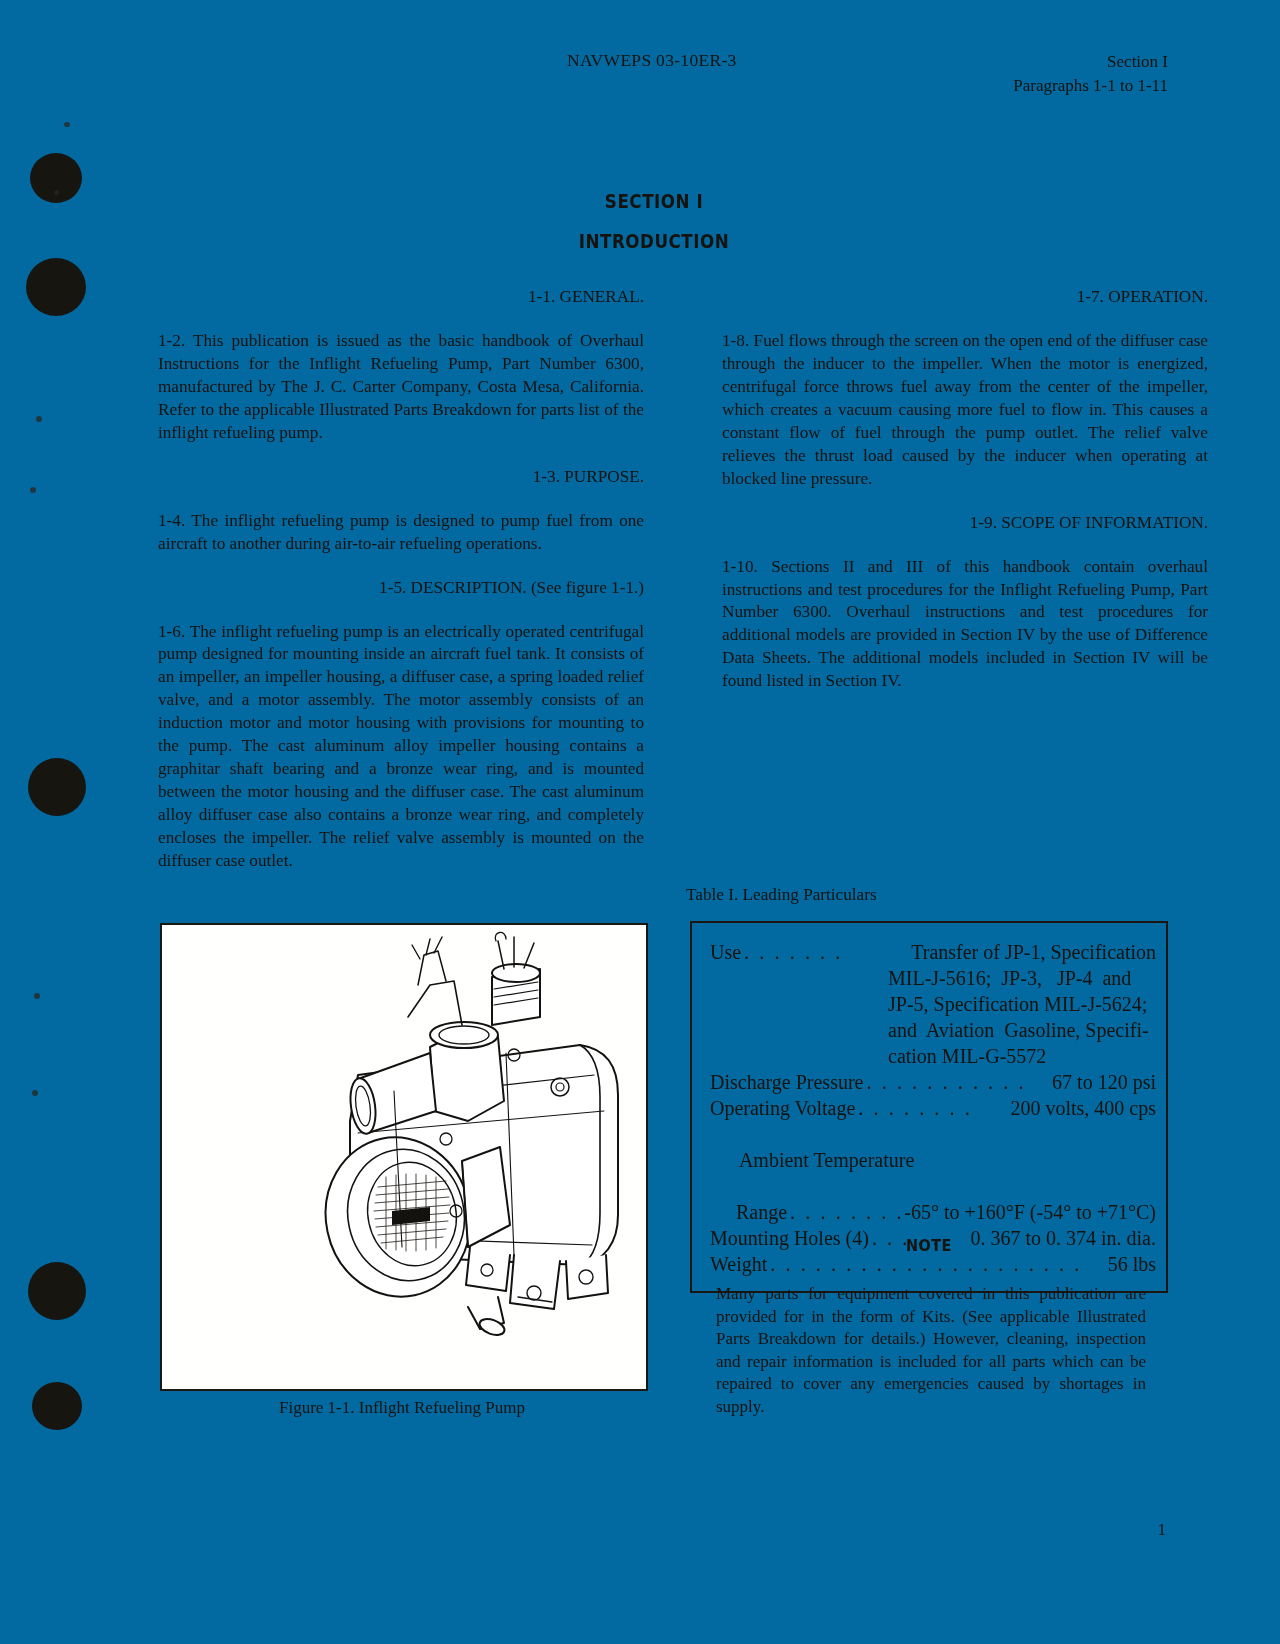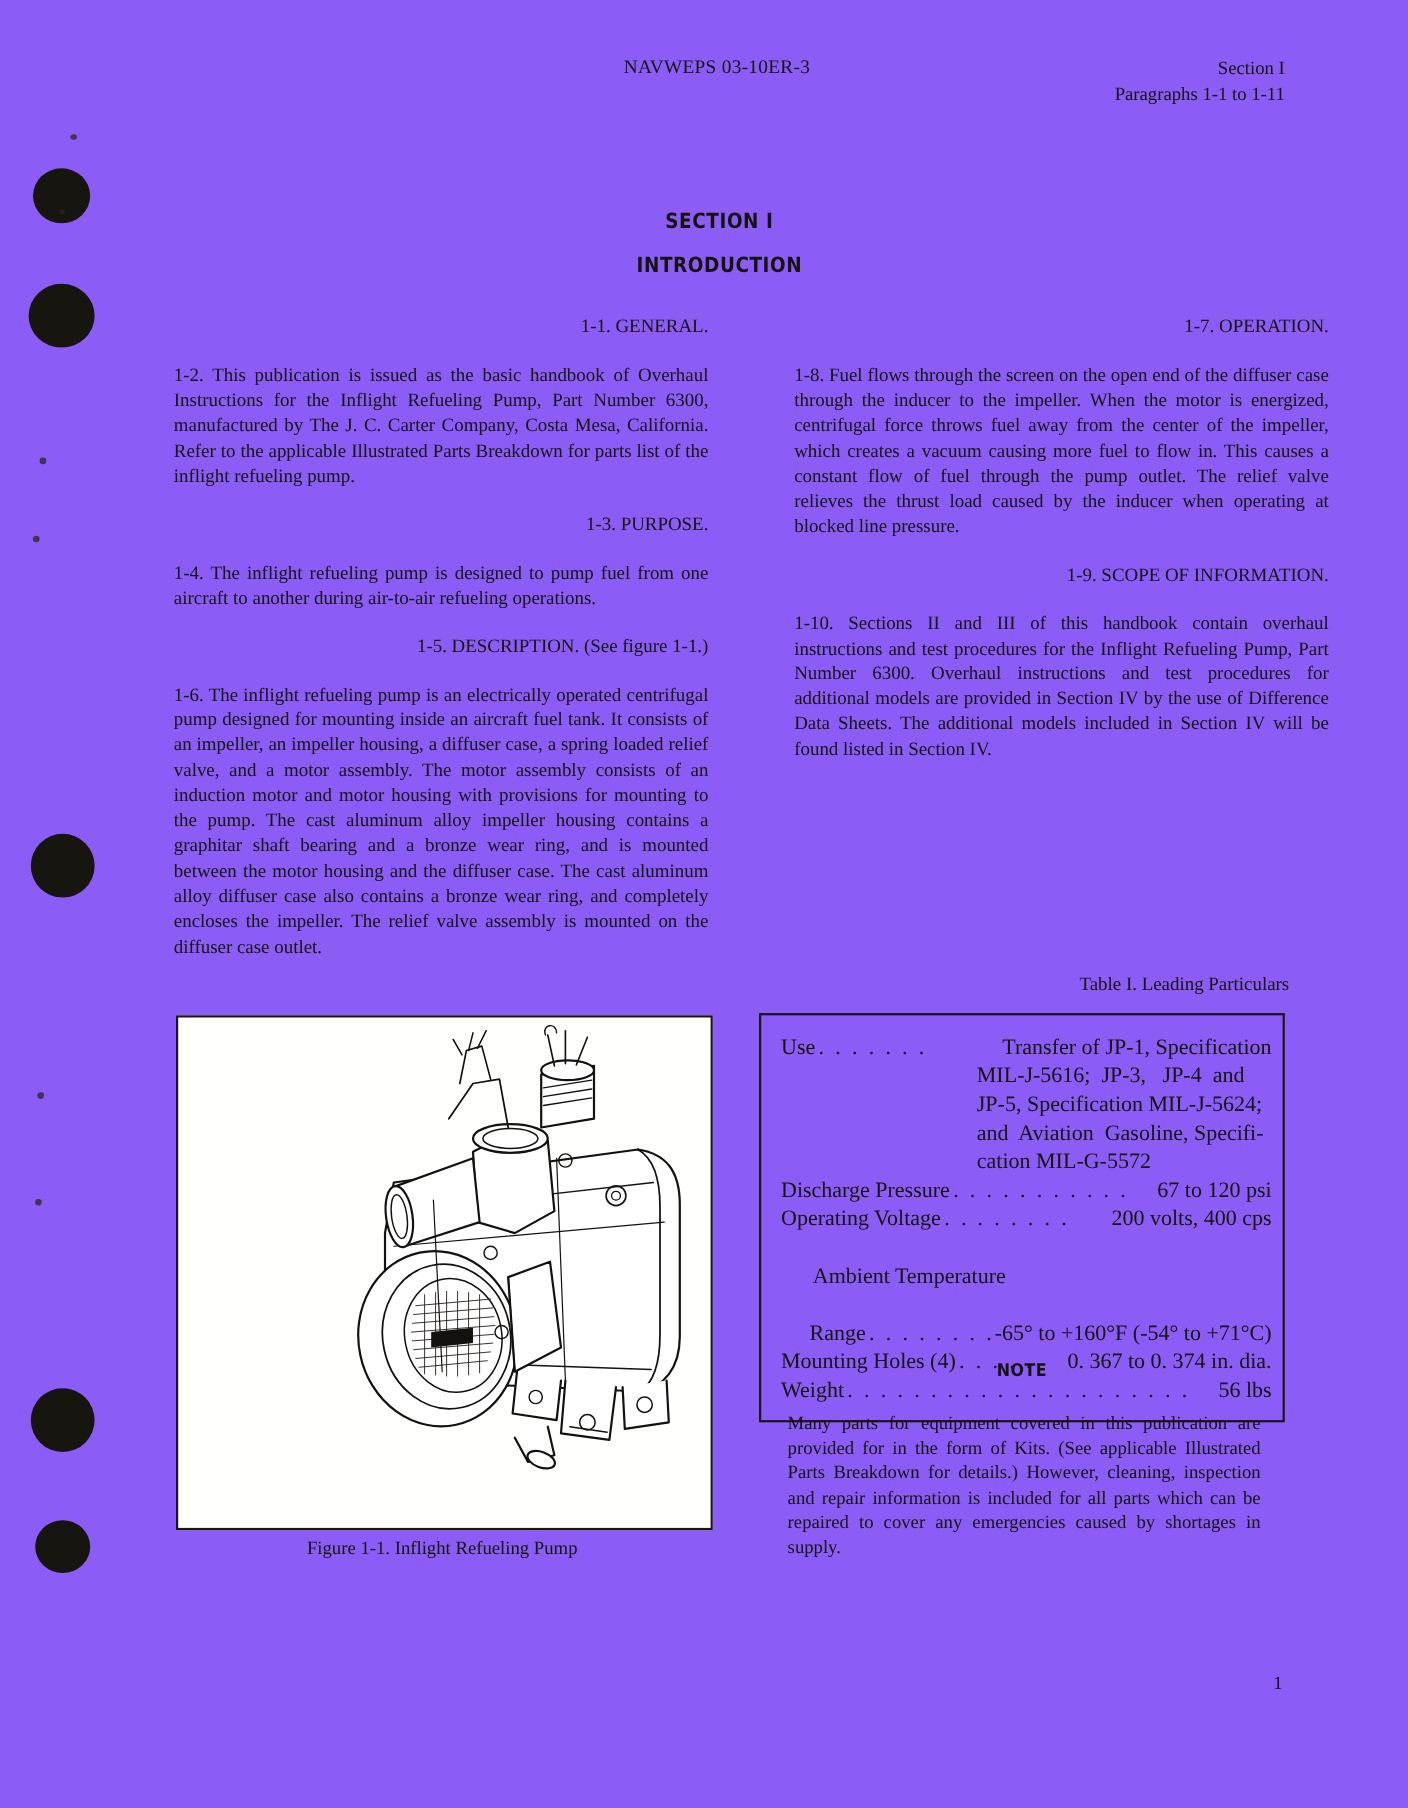--- a/index.html
+++ b/index.html
@@ -6,21 +6,21 @@
   html, body {
     margin: 0;
     padding: 0;
     background: #8a8a8a;
   }
   .page {
     position: relative;
     width: 1280px;
     height: 1644px;
     margin: 0 auto;
-    background: #8b5cf6;
+    background: #0369a1;
     overflow: hidden;
     font-family: "Liberation Serif", "DejaVu Serif", serif;
     color: #16130f;
   }
   
   .punch {
     position: absolute;
     background: #17150f;
     border-radius: 50%;
   }
@@ -113,21 +113,21 @@
     width: 484px;
     text-align: center;
     font-size: 17px;
   }
   
   .table-title {
     position: absolute;
     left: 686px;
     top: 885px;
     width: 486px;
-    text-align: right;
+    text-align: left;
     font-size: 17.2px;
   }
   .lp-table {
     position: absolute;
     left: 690px;
     top: 921px;
     width: 478px;
     border: 2px solid #1a1713;
     box-sizing: border-box;
     padding: 16px 10px 14px 18px;

